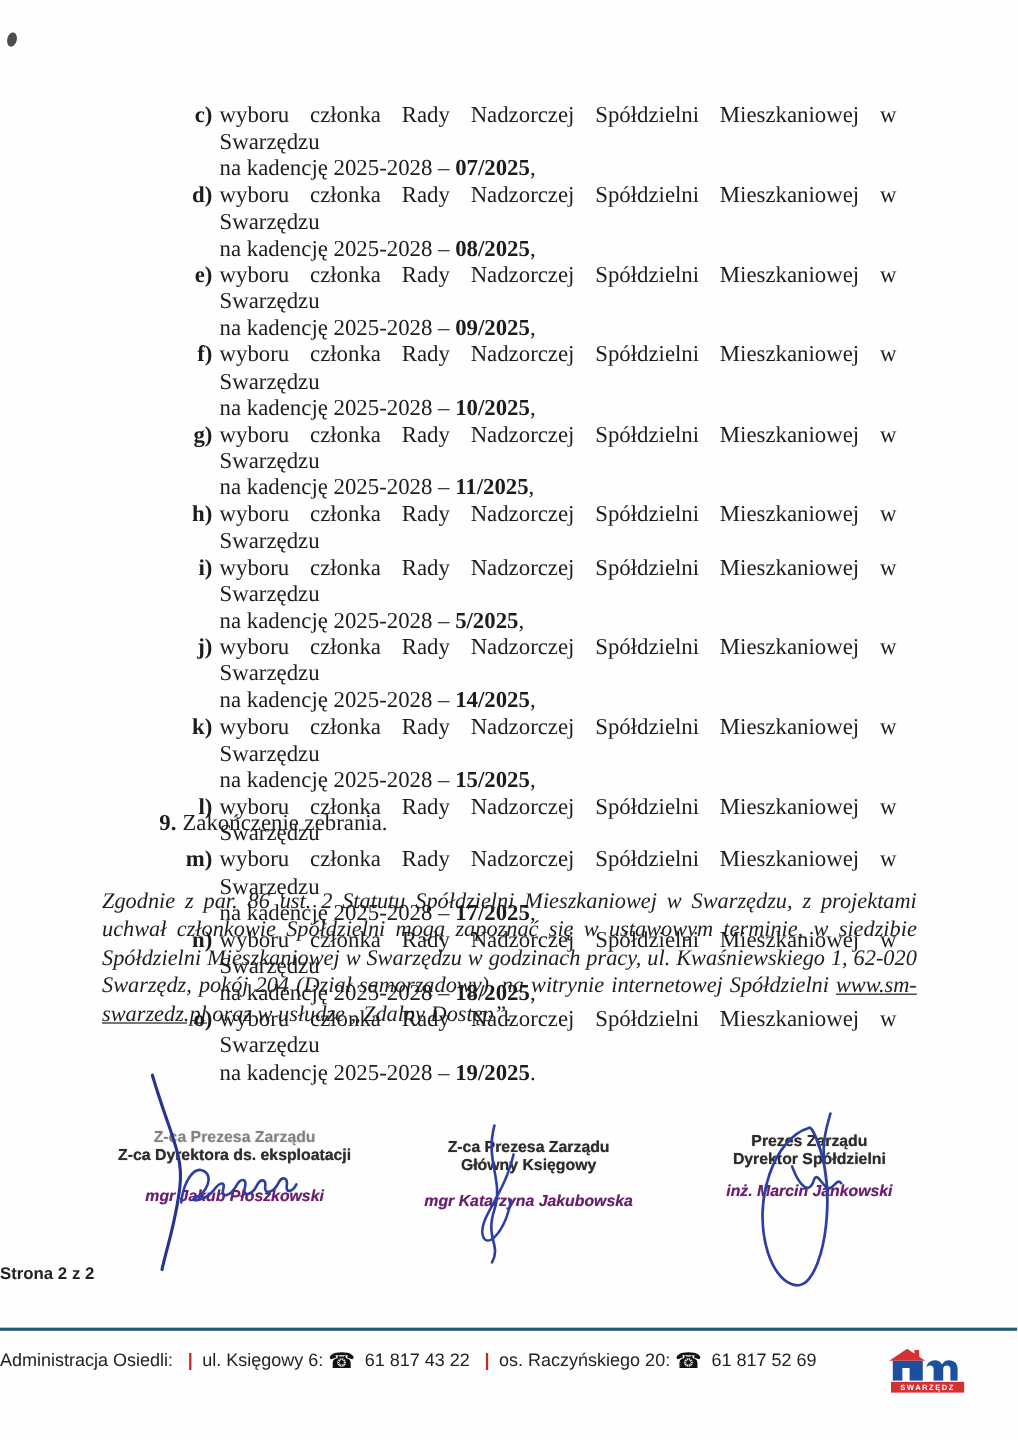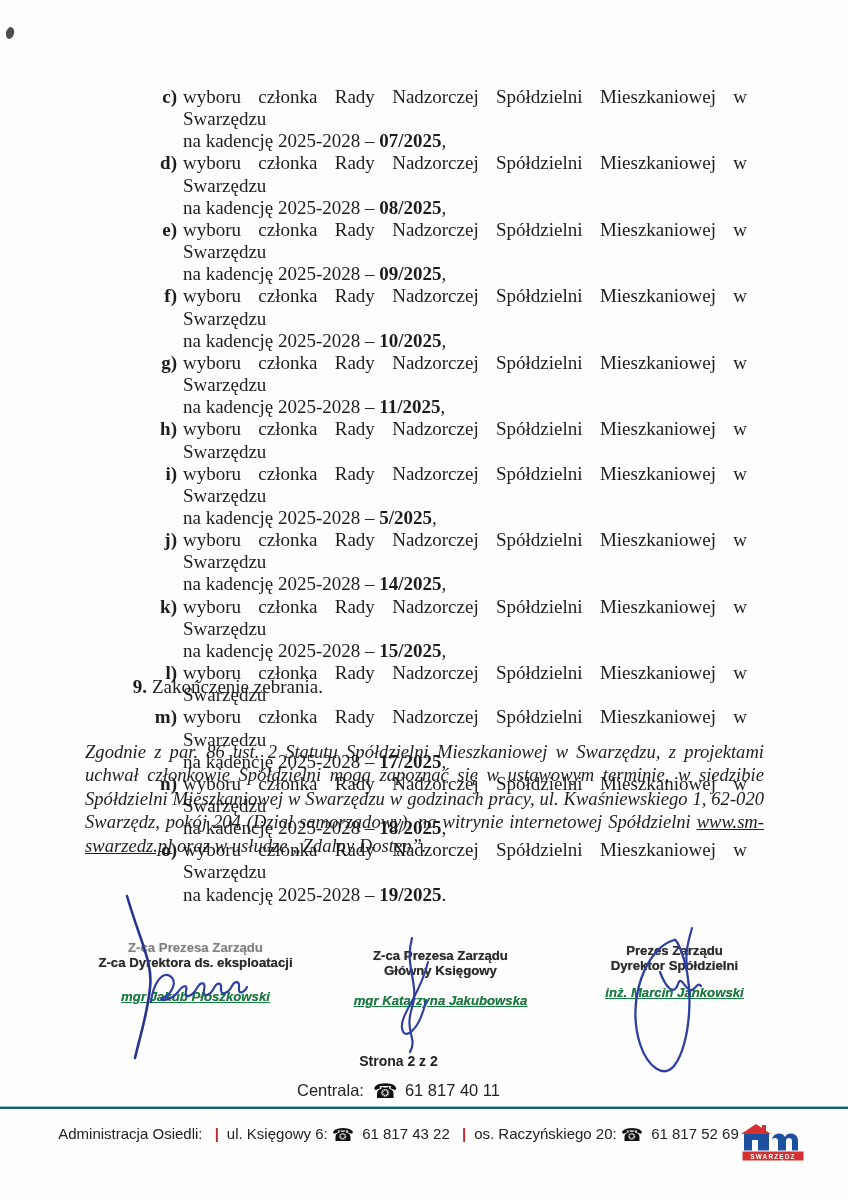--- a/index.html
+++ b/index.html
@@ -25,32 +25,32 @@
   
   .notice{position:absolute;left:85px;top:721px;width:679px;font-size:18.6px;line-height:23.6px;
           font-style:italic;text-align:justify;color:#1e1e1e;}
   .notice .url{text-decoration:underline;}
 
   
   .sig{position:absolute;text-align:center;font-family:"Liberation Sans",sans-serif;
        font-size:13.2px;line-height:14.6px;font-weight:700;color:#2c2c2c;}
   .sig .role{text-shadow:0 0 .7px rgba(40,40,40,.75);}
   .sig .role.faded{color:rgba(75,75,75,.52);text-shadow:0 0 1px rgba(100,100,100,.5);}
-  .sig .name{font-style:italic;font-weight:700;text-shadow:0 0 .6px rgba(55,55,55,.65);color:#15803d;text-decoration:underline;}
+  .sig .name{font-style:italic;font-weight:700;text-shadow:0 0 .6px rgba(55,55,55,.65);color:#701a75;}
   .sig-left{left:88px;top:941px;width:215px;}
   .sig-left .name{margin-top:20px;}
   .sig-mid{left:338px;top:949px;width:205px;}
   .sig-mid .name{margin-top:16px;}
   .sig-right{left:572px;top:944px;width:205px;}
   .sig-right .name{margin-top:13px;}
 
   .ink{position:absolute;left:0;top:0;pointer-events:none;}
 
   
-  .center-line{position:absolute;left:0;width:797px;text-align:center;
+  .center-line{position:absolute;left:0;width:797px;text-align:left;
                font-family:"Liberation Sans",sans-serif;color:#222;}
   .strona{top:1053px;font-size:14px;font-weight:700;}
   .centrala{top:1079px;font-size:16.5px;}
   .phone-glyph{font-family:"DejaVu Sans",sans-serif;font-size:20px;vertical-align:-2px;
                margin:0 7px 0 9px;color:#111;}
   .phone-glyph.small{font-size:18px;margin:0 8px 0 4px;}
 
   .divider{position:absolute;left:0;top:1106px;width:848px;height:3px;
            background:linear-gradient(to bottom,#8fc2cc 0 1px,#235a74 1px 3px);}
 
@@ -183,23 +183,20 @@
       <path d="M428,962 C420,996 400,1014 402,1028 C404,1042 420,1030 426,1000" stroke-width="2.1"></path>
 
       <path d="M674,940 C646,948 626,1000 640,1044 C648,1068 664,1078 674,1066 C690,1046 696,986 680,948 C677,941 675,939 674,940" stroke-width="2.3"></path>
       <path d="M692,928 C688,942 685,954 687,966" stroke-width="2.2"></path>
       <path d="M660,972 C666,988 674,996 678,984 C681,974 686,992 692,990 C696,988 698,982 701,986" stroke-width="2.2"></path>
     </g>
   </svg>
 
   <div class="center-line strona">Strona 2 z 2</div>
 
-  <div class="center-line centrala">
-    <span>Centrala:</span><span class="phone-glyph">☎</span><span>61 817 40 11</span>
-  </div>
 
   <div class="divider"></div>
 
   <div class="center-line admin">
     <span>Administracja Osiedli:</span>
     <span class="sep">|</span><span>ul. Księgowy 6:</span><span class="phone-glyph small">☎</span><span>61 817 43 22</span>
     <span class="sep">|</span><span>os. Raczyńskiego 20:</span><span class="phone-glyph small">☎</span><span>61 817 52 69</span>
   </div>
 
 

